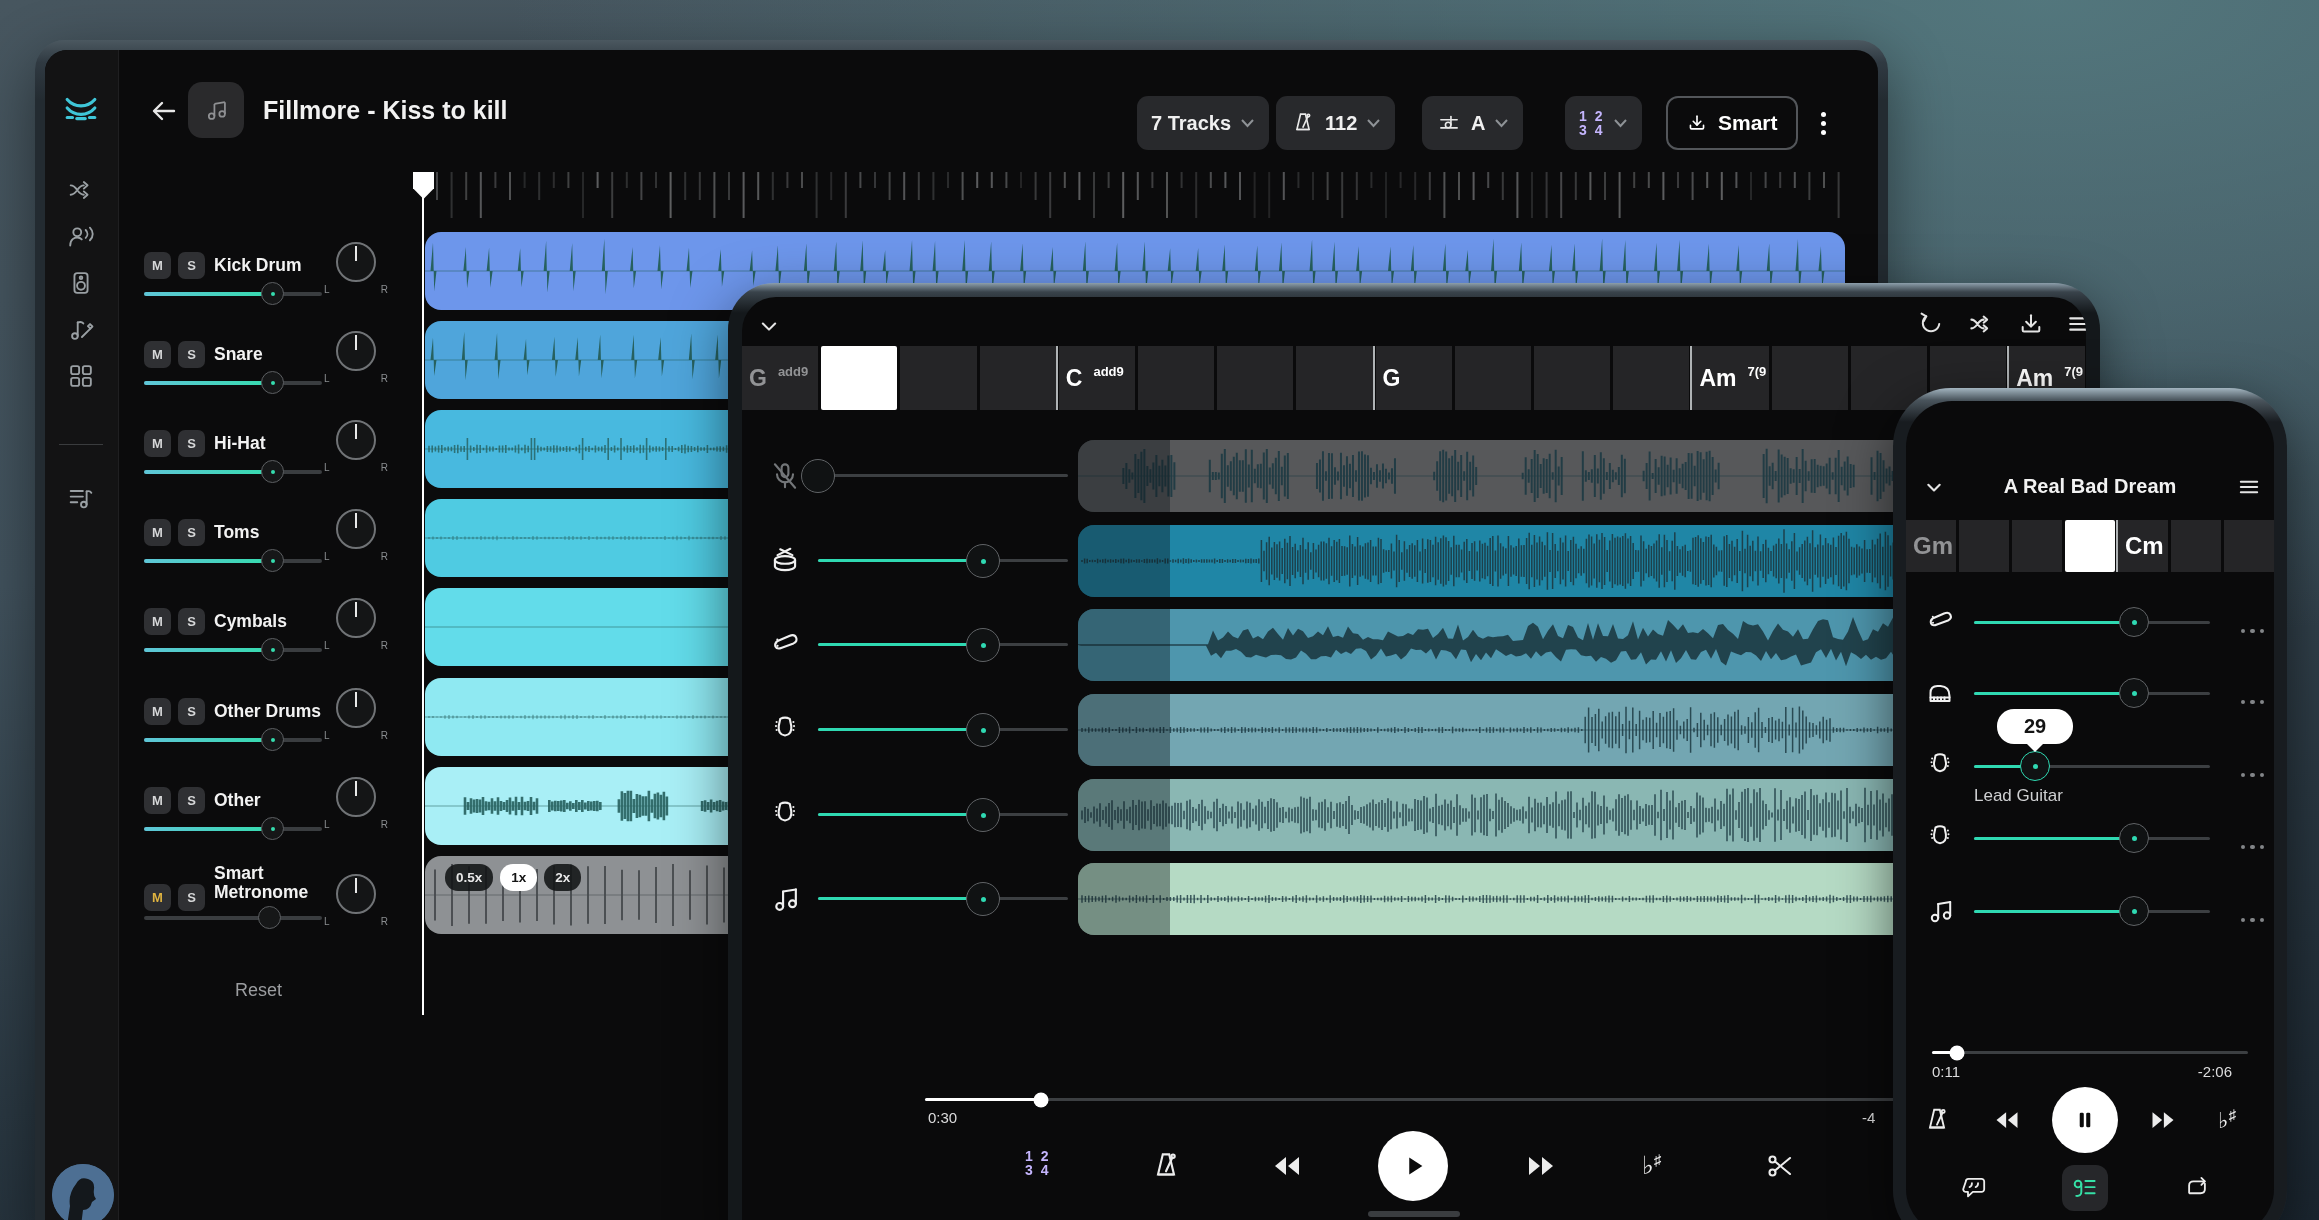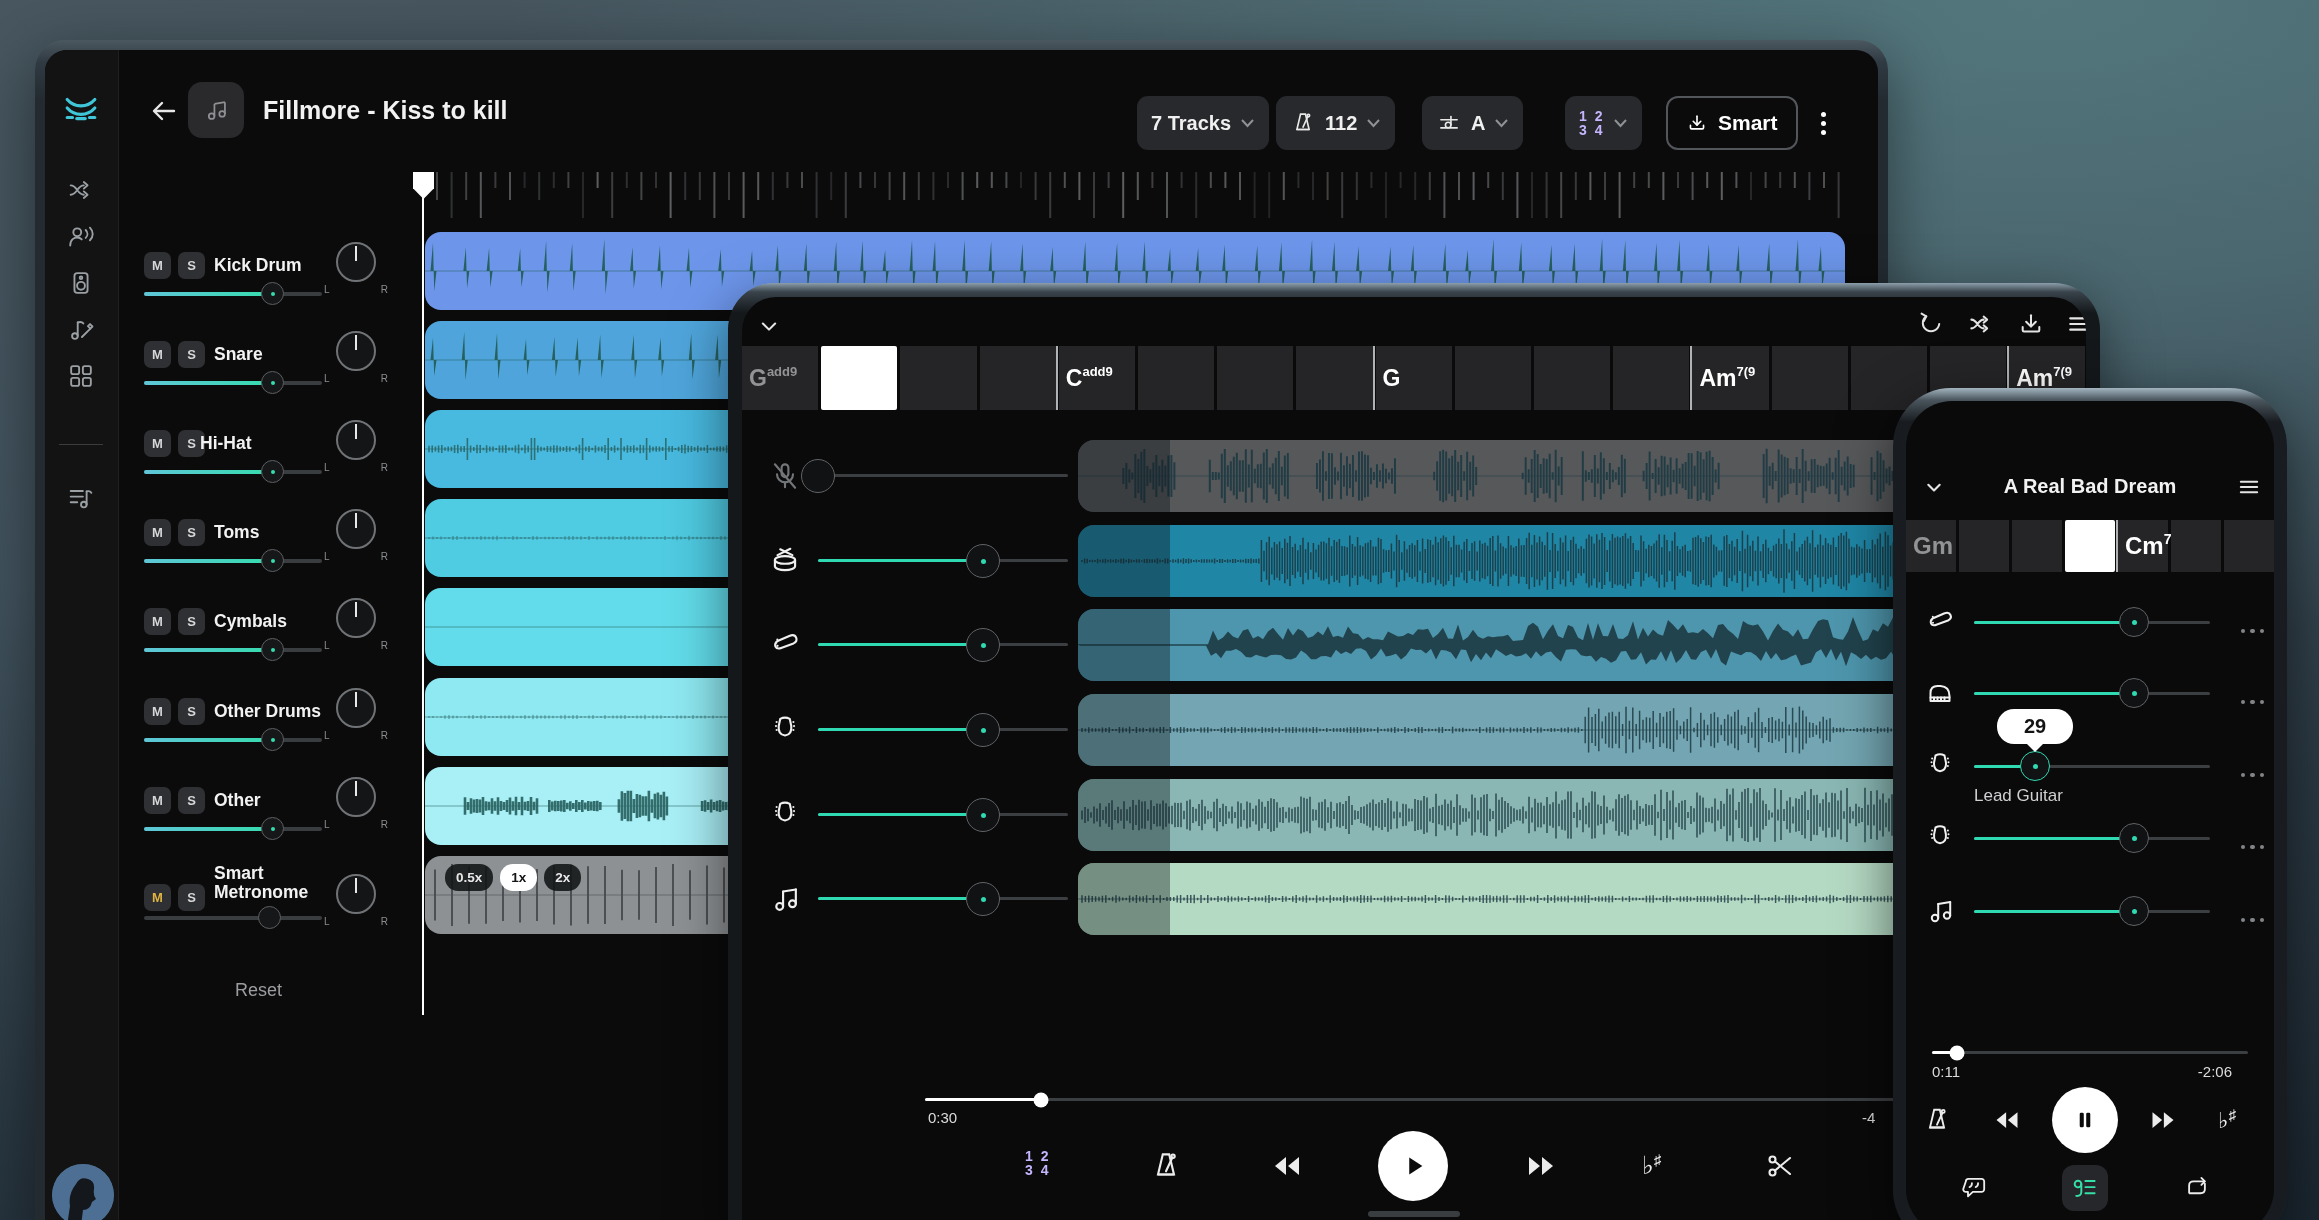--- a/index.html
+++ b/index.html
@@ -67,21 +67,21 @@
   .playhead-line{width:2px;background:#fff;}
   
   .dev-title{color:#f2f2f2;font-size:23px;font-weight:600;}
   .hdr-ic{color:#e4e4e4}
   .chord-strip .cell{position:absolute;background:#252527;}
   .chord-strip .cell.active{background:#fff;border-radius:2px;}
   .chord-strip .barline{position:absolute;width:2px;background:rgba(205,209,212,.85);}
   .chord{color:#fff;font-weight:bold;padding-left:7px;display:flex;align-items:center;height:100%;}
   .chord.dim{color:#929395;}
   .chord .root{font-size:23px;}
-  .chord .sup{font-size:13px;position:relative;top:-7px;}
+  .chord .sup{font-size:13px;position:relative;top:-7px;margin-left:11px;}
   .mix-ic{color:#f0f0f0;position:relative}
   .tslider{height:3px;border-radius:2px;background:#3c3f42;}
   .tslider .fill{position:absolute;left:0;top:0;height:100%;background:#2fd9b2;border-radius:2px;}
   .tknob{position:absolute;width:34px;height:34px;border-radius:50%;background:#101213;
     border:1.5px solid #606366;box-sizing:border-box;}
   .tknob i{position:absolute;left:50%;top:50%;width:5px;height:5px;margin:-2.5px 0 0 -2.5px;border-radius:50%;background:#2fd9b2;}
   .tknob.hl{border-color:#2fd9b2;}
   .played{position:absolute;left:0;top:0;height:100%;background:rgba(12,20,25,.38);}
   .prog{height:3px;background:#3c3f42;border-radius:2px;}
   .prog .fill{position:absolute;left:0;top:0;height:100%;background:#fff;border-radius:2px;}
@@ -392,21 +392,21 @@
             <div class="abs wave-row" style="left:380px;top:0;width:1420px;height:78px;background:#4fa5db">
               <svg width="1420" height="78" viewBox="0 0 1420 78" preserveAspectRatio="none">
                 <line x1="0" y1="39" x2="1420" y2="39" stroke="#27615f" stroke-width="1.2" opacity="0.55"></line>
                 <path d="M5.5 39 L8 16.620687242798354 L9.2 55.113105185185184 L11.5 39 Z M36.755041152263374 39 L39.255041152263374 10.739444444444445 L40.45504115226338 59.3476 L42.755041152263374 39 Z M69.54783950617283 39 L72.04783950617283 12.112522633744852 L73.24783950617284 58.35898370370371 L75.54783950617283 39 Z M98.53271604938271 39 L101.03271604938271 17.81251440329218 L102.23271604938272 54.254989629629634 L104.53271604938271 39 Z M126.95658436213992 39 L129.45658436213992 15.667567901234566 L130.6565843621399 55.79935111111111 L132.95658436213992 39 Z M150.21450617283952 39 L152.71450617283952 16.154720164609053 L153.9145061728395 55.44860148148148 L156.21450617283952 39 Z M172.73858024691359 39 L175.23858024691359 13.573230452674895 L176.43858024691357 57.30727407407407 L178.73858024691359 39 Z M206.2201646090535 39 L208.7201646090535 13.77791358024691 L209.9201646090535 57.15990222222223 L212.2201646090535 39 Z M233.16543209876545 39 L235.66543209876545 16.152473251028805 L236.86543209876544 55.450219259259256 L239.16543209876545 39 Z M263.7842592592593 39 L266.2842592592593 12.2228353909465 L267.48425925925926 58.27955851851852 L269.7842592592593 39 Z M290.2124485596708 39 L292.7124485596708 13.39048148148148 L293.9124485596708 57.438853333333334 L296.2124485596708 39 Z M314.0672839506173 39 L316.5672839506173 7.94578189300411 L317.7672839506173 61.35903703703704 L320.0672839506173 39 Z M347.33641975308643 39 L349.83641975308643 9.601329218106997 L351.0364197530864 60.16704296296296 L353.33641975308643 39 Z M370.6001028806584 39 L373.1001028806584 10.345271604938269 L374.3001028806584 59.63140444444444 L376.6001028806584 39 Z M400.5867283950617 39 L403.0867283950617 12.334646090534978 L404.2867283950617 58.199054814814815 L406.5867283950617 39 Z M423.0617283950617 39 L425.5617283950617 14.028711934156377 L426.7617283950617 56.97932740740741 L429.0617283950617 39 Z M451.04979423868315 39 L453.54979423868315 12.962283950617284 L454.74979423868314 57.74715555555555 L457.04979423868315 39 Z M476.3904320987655 39 L478.8904320987655 12.679065843621398 L480.09043209876546 57.951072592592595 L482.3904320987655 39 Z M502.6268518518519 39 L505.1268518518519 8.864983539094652 L506.32685185185187 60.69721185185185 L508.6268518518519 39 Z M535.2281893004116 39 L537.7281893004116 17.081518518518518 L538.9281893004116 54.781306666666666 L541.2281893004116 39 Z M561.1450617283951 39 L563.6450617283951 17.299041152263374 L564.8450617283952 54.624690370370374 L567.1450617283951 39 Z M585.6984567901236 39 L588.1984567901236 14.91014403292181 L589.3984567901236 56.34469629629629 L591.6984567901236 39 Z M614.8019547325105 39 L617.3019547325105 18.542975308641974 L618.5019547325105 53.729057777777776 L620.8019547325105 39 Z M638.5172839506174 39 L641.0172839506174 9.554572016460902 L642.2172839506175 60.20070814814815 L644.5172839506174 39 Z M671.9432098765433 39 L674.4432098765433 15.52419341563786 L675.6432098765433 55.90258074074074 L677.9432098765433 39 Z M705.4377572016461 39 L707.9377572016461 13.186654320987653 L709.1377572016462 57.585608888888885 L711.4377572016461 39 Z M728.1737654320988 39 L730.6737654320988 10.24565843621399 L731.8737654320988 59.70312592592593 L734.1737654320988 39 Z M761.0277777777778 39 L763.5277777777778 6.547131687242796 L764.7277777777779 62.366065185185185 L767.0277777777778 39 Z M786.8022633744856 39 L789.3022633744856 9.332555555555555 L790.5022633744857 60.36056 L792.8022633744856 39 Z M813.7811728395062 39 L816.2811728395062 15.212300411522634 L817.4811728395063 56.1271437037037 L819.7811728395062 39 Z M840.6188271604939 39 L843.1188271604939 8.778958847736625 L844.3188271604939 60.75914962962963 L846.6188271604939 39 Z M874.5621399176955 39 L877.0621399176955 15.300679012345679 L878.2621399176955 56.06351111111111 L880.5621399176955 39 Z M903.0061728395062 39 L905.5061728395062 7.814497942386829 L906.7061728395063 61.453561481481486 L909.0061728395062 39 Z M934.3830246913581 39 L936.8830246913581 18.05967489711934 L938.0830246913581 54.07703407407408 L940.3830246913581 39 Z M960.3840534979424 39 L962.8840534979424 14.451024691358022 L964.0840534979425 56.67526222222222 L966.3840534979424 39 Z M991.5154320987655 39 L994.0154320987655 8.852251028806585 L995.2154320987655 60.70637925925926 L997.5154320987655 39 Z M1017.9870370370371 39 L1020.4870370370371 17.749279835390944 L1021.6870370370372 54.30051851851852 L1023.9870370370371 39 Z M1047.9346707818931 39 L1050.4346707818931 15.103592592592591 L1051.6346707818932 56.20541333333333 L1053.9346707818931 39 Z M1074.9756172839507 39 L1077.4756172839507 14.165559670781892 L1078.6756172839507 56.88079703703704 L1080.9756172839507 39 Z M1103.0975308641976 39 L1105.5975308641976 16.16777366255144 L1106.7975308641976 55.439202962962966 L1109.0975308641976 39 Z M1128.880658436214 39 L1131.380658436214 13.098382716049379 L1132.580658436214 57.64916444444445 L1134.880658436214 39 Z M1161.0533950617282 39 L1163.5533950617282 7.114423868312755 L1164.7533950617283 61.95761481481482 L1167.0533950617282 39 Z M1189.381172839506 39 L1191.881172839506 9.155156378600822 L1193.081172839506 60.48828740740741 L1195.381172839506 39 Z M1218.8886831275718 39 L1221.3886831275718 16.755395061728393 L1222.5886831275718 55.01611555555556 L1224.8886831275718 39 Z M1245.4154320987652 39 L1247.9154320987652 8.498843621399175 L1249.1154320987653 60.960832592592595 L1251.4154320987652 39 Z M1276.5046296296293 39 L1279.0046296296293 17.511427983539093 L1280.2046296296294 54.471771851851855 L1282.5046296296293 39 Z M1309.6254115226334 39 L1312.1254115226334 9.434629629629626 L1313.3254115226334 60.28706666666667 L1315.6254115226334 39 Z M1335.728395061728 39 L1338.228395061728 14.15881893004115 L1339.428395061728 56.88565037037037 L1341.728395061728 39 Z M1364.134567901234 39 L1366.634567901234 12.116588477366257 L1367.834567901234 58.356056296296295 L1370.134567901234 39 Z M1392.7575102880653 39 L1395.2575102880653 11.936086419753085 L1396.4575102880654 58.486017777777775 L1398.7575102880653 39 Z " fill="#27615f"></path>
               </svg>
             </div>
           </div>
           <div class="abs" style="left:0;top:360px;width:1833px;height:78px">
             <div class="abs msbtn" style="left:99px;top:20px">M</div>
             <div class="abs msbtn" style="left:133px;top:20px">S</div>
-            <div class="abs trk-name" style="left:155px;top:24px;width:120px">Hi-Hat</div>
+            <div class="abs trk-name" style="left:169px;top:24px;width:120px">Hi-Hat</div>
             <div class="abs hslider" style="left:99px;top:60px;width:178px">
               <div class="fill" style="width:128px"></div>
             </div>
             <div class="abs hknob" style="left:216px;top:50px">
               <i></i>
             </div>
             <div class="abs pan" style="left:291px;top:10px">
               <i></i>
             </div>
             <div class="abs pan-lr" style="left:279px;top:52px">

